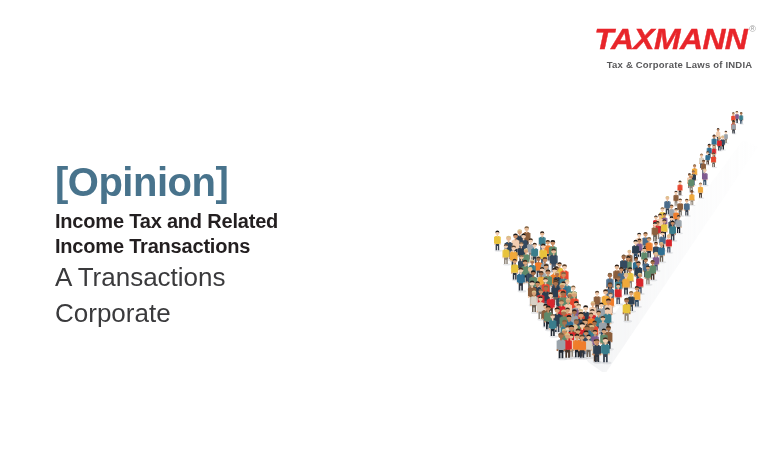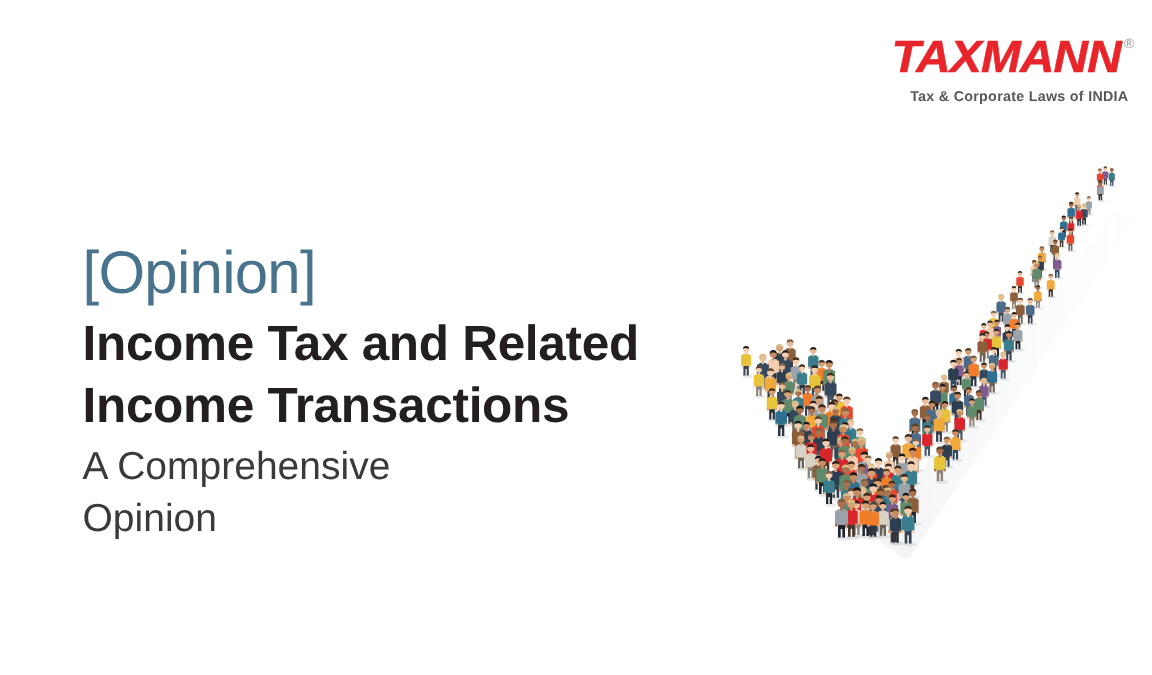--- a/index.html
+++ b/index.html
@@ -61,28 +61,28 @@
 
   
   .headline {
     position: absolute;
     left: 31px;
     top: 160px;
     width: 400px;
   }
   .line-opinion {
     font-size: 40px;
-    font-weight: normal;
+    font-weight: bold;
     color: #48738c;
     line-height: 1.12;
     letter-spacing: -0.5px;
     margin: 0 0 4px 0;
   }
   .line-title {
-    font-size: 33px;
+    font-size: 20px;
     font-weight: bold;
     color: #231f20;
     line-height: 1.24;
     letter-spacing: -0.2px;
     margin: 0;
   }
   .line-sub {
     font-size: 26px;
     font-weight: normal;
     color: #3a3a3c;
@@ -115,22 +115,22 @@
       <span class="brand-wordmark">TAXMANN</span>
       <span class="brand-reg">®</span>
     </div>
     <div class="brand-tagline">Tax &amp; Corporate Laws of INDIA</div>
   </div>
 
   <div class="headline">
     <div class="line-opinion">[Opinion]</div>
     <div class="line-title">Income Tax and Related</div>
     <div class="line-title">Income Transactions</div>
-    <div class="line-sub">A Comprehensive</div>
-    <div class="line-sub">Opinion</div>
+    <div class="line-sub">A Transactions</div>
+    <div class="line-sub">Corporate</div>
   </div>
 
   <div class="artwork">
     <svg viewBox="0 0 300 290" xmlns="http://www.w3.org/2000/svg" aria-hidden="true">
       <defs>
         <linearGradient id="shadowFade" x1="0" y1="0" x2="1" y2="0">
           <stop offset="0%" stop-color="#c9ccd1" stop-opacity="0.55"></stop>
           <stop offset="100%" stop-color="#e9ebee" stop-opacity="0.05"></stop>
         </linearGradient>
       </defs>

